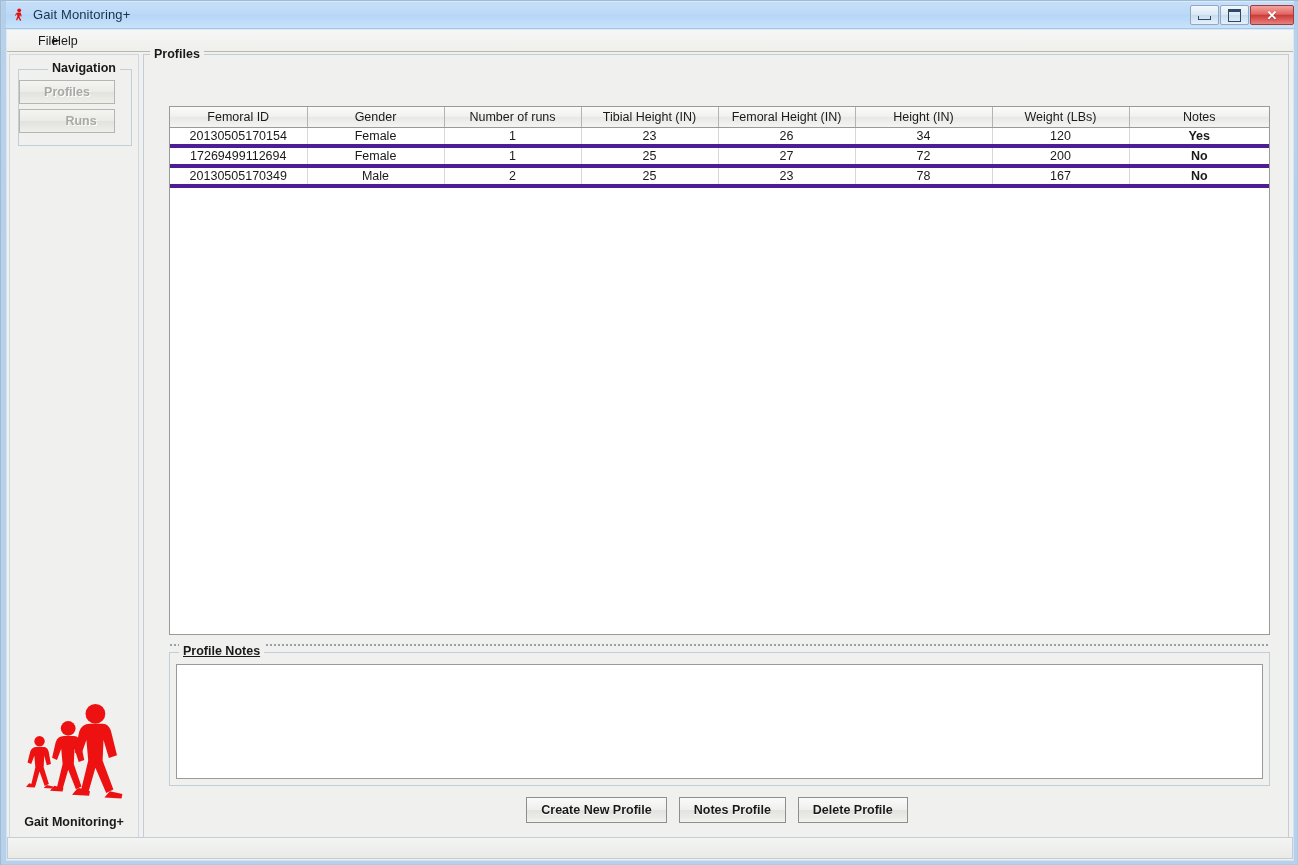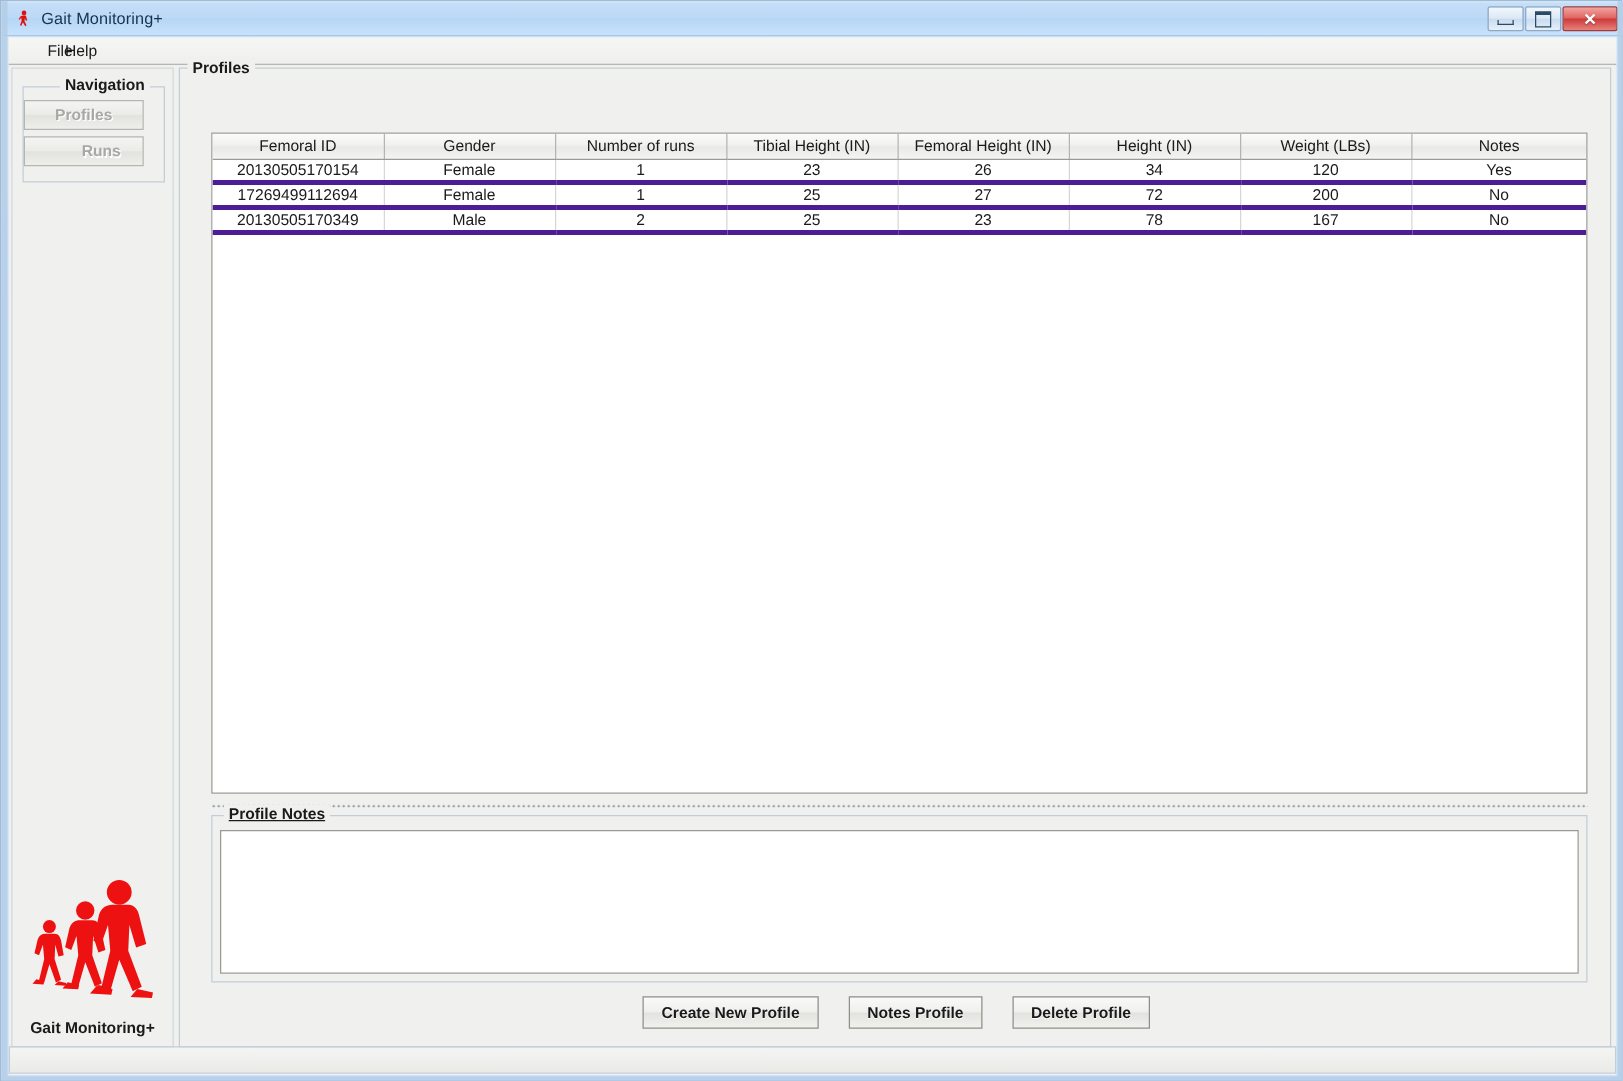--- a/index.html
+++ b/index.html
@@ -203,21 +203,21 @@
   table.profiles th:last-child { border-right: none; }
   table.profiles td {
     height: 16px;
     border-right: 1px solid #d7d7d4;
     border-bottom: 4px solid #4c1d95;
     text-align: center;
     color: #1a1a1a;
     padding: 0;
     background: #ffffff;
   }
-  table.profiles td:last-child { border-right: none; }
+  table.profiles td:last-child { border-right: none; font-weight: bold; }
 
   
   .split-divider {
     position: absolute;
     left: 25px; top: 586px;
     width: 1101px; height: 5px;
     background-image: radial-gradient(circle, #9aa0a6 0.8px, transparent 1px);
     background-size: 4px 4px;
     background-position: 0 2px;
     background-repeat: repeat-x;
@@ -237,21 +237,21 @@
     background: #ffffff;
   }
 
   
   .btnbar {
     position: absolute;
     left: 0; top: 742px;
     width: 1146px;
     display: flex;
     justify-content: center;
-    gap: 24px;
+    gap: 12px;
   }
   .actionbtn {
     height: 26px;
     box-sizing: border-box;
     border: 1px solid #8e8e8a;
     background: linear-gradient(to bottom, #fafafa 0%, #efefec 48%, #e2e2de 52%, #f1f1ee 100%);
     color: #1a1a1a;
     font-size: 12.5px;
     font-weight: bold;
     display: flex; align-items: center; justify-content: center;

